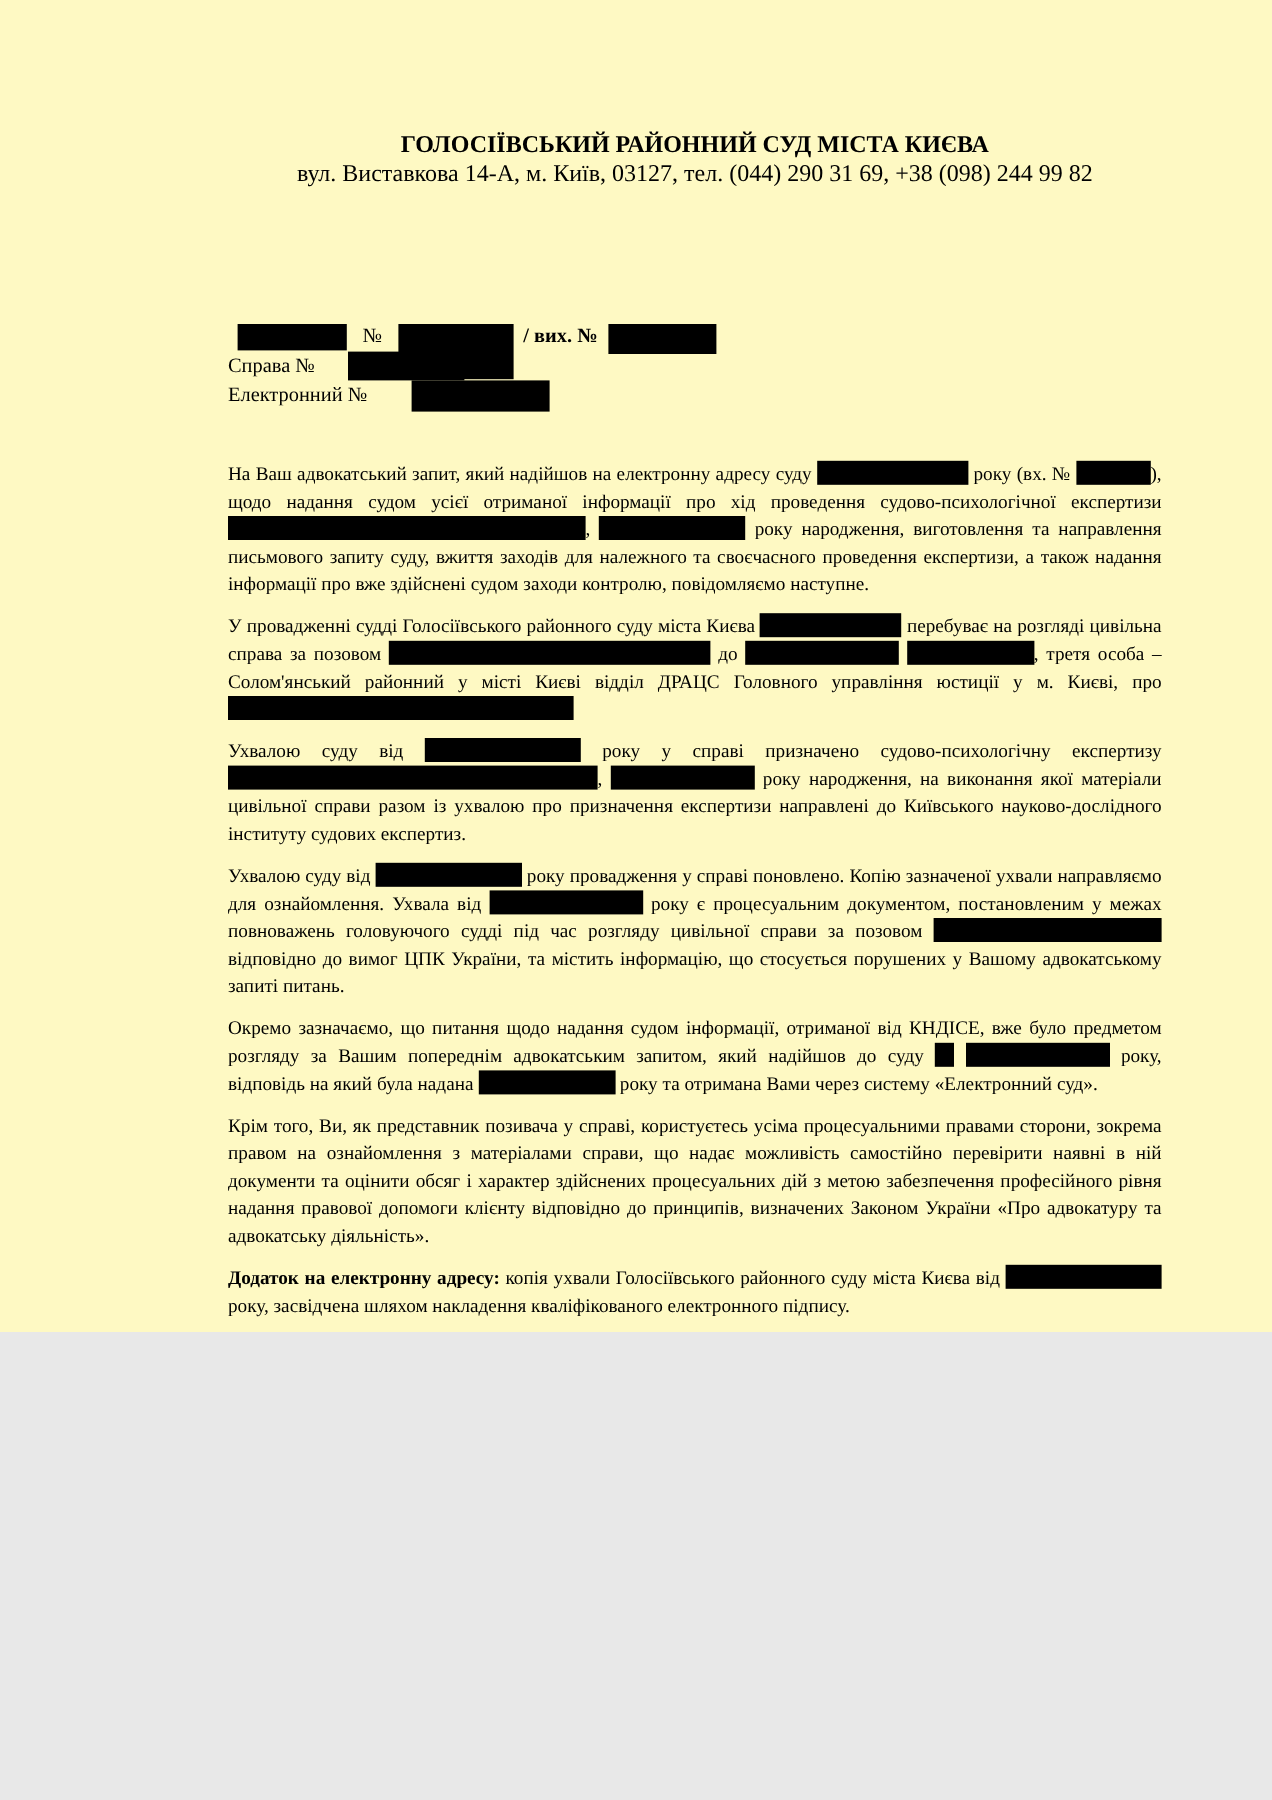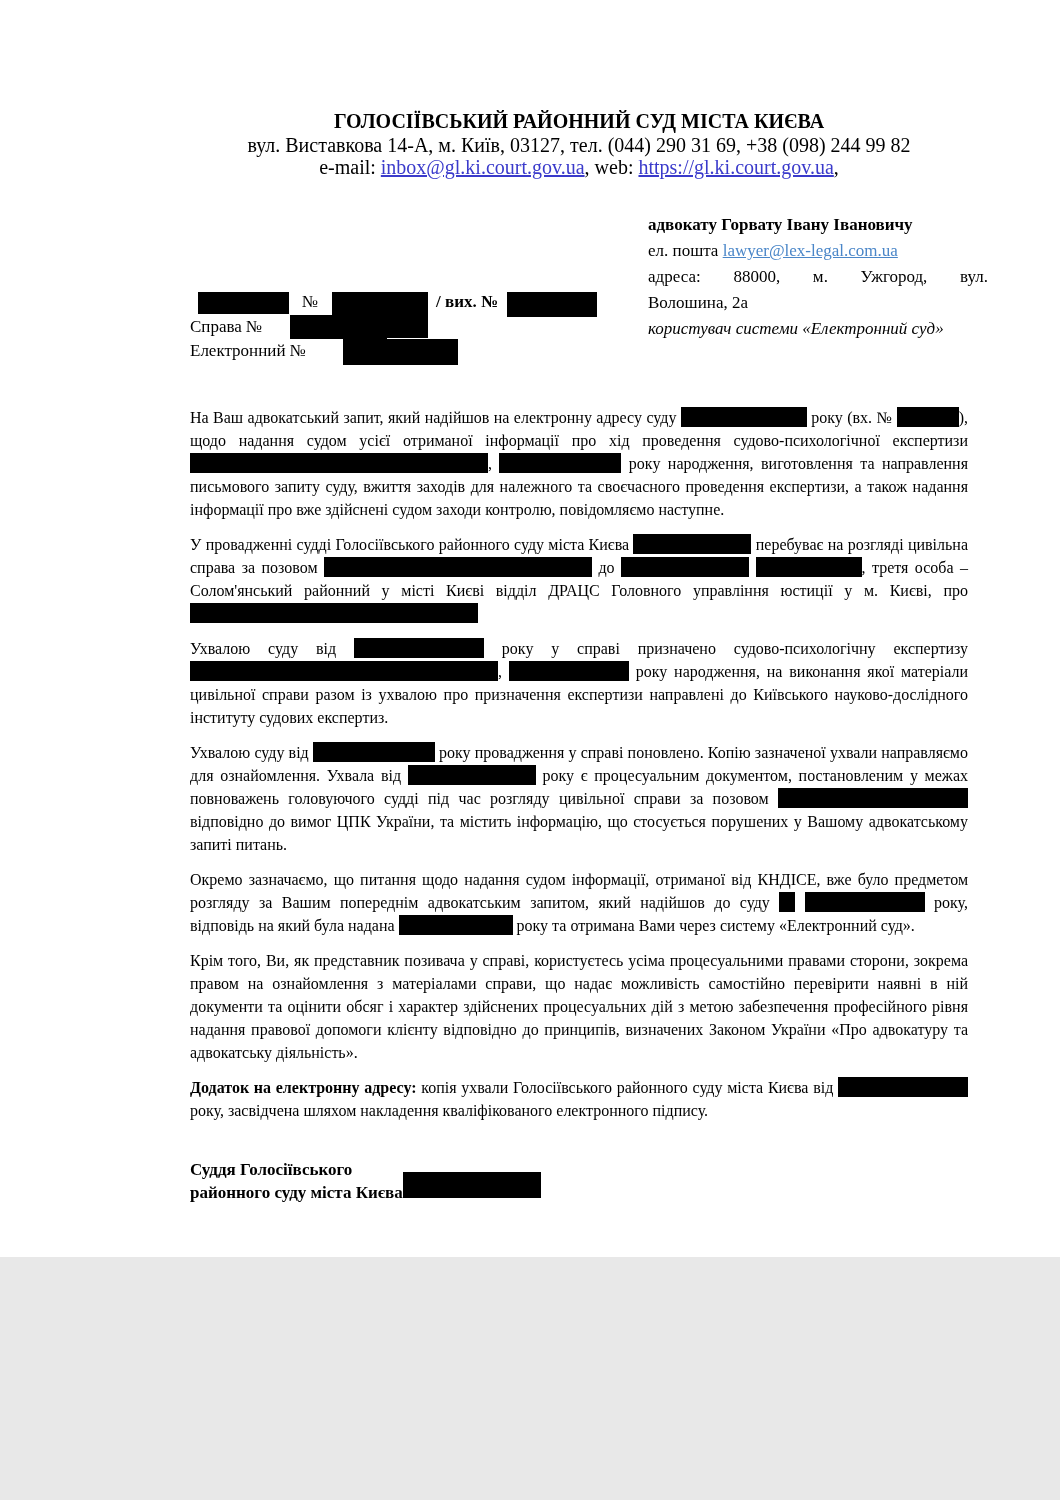--- a/index.html
+++ b/index.html
@@ -1,19 +1,19 @@
 <!DOCTYPE html>
 <html><head>
 <meta charset="utf-8">
 <style>
   html,body { margin:0; padding:0; background:#e8e8e8; }
   .page {
     position:relative;
-    width:1060px; height:1257px;
-    background:#ffffff;
+    width:1060px; height:1110px;
+    background:#fef9c3;
     font-family:"Liberation Serif", serif;
     color:#000;
     overflow:hidden;
     margin:0 auto;
   }
   .content { position:absolute; left:190px; top:108px; width:778px; }
 
   
   .doc-title { text-align:center; font-weight:bold; font-size:20px; line-height:26px; }
   .header-sub { text-align:center; font-size:20px; line-height:22px; }
@@ -48,31 +48,23 @@
 </style>
 </head>
 <body>
 
 <div class="page">
   <div class="content">
 
     <div>
       <div class="doc-title">ГОЛОСІЇВСЬКИЙ РАЙОННИЙ СУД МІСТА КИЄВА</div>
       <div class="header-sub">вул. Виставкова 14-А, м. Київ, 03127, тел. (044) 290 31 69, +38 (098) 244 99 82</div>
-      <div class="header-sub"><span>e-mail: </span><a class="hlink" href="#">inbox@gl.ki.court.gov.ua</a><span>, </span><span>web: </span><a class="hlink" href="#">https://gl.ki.court.gov.ua</a><span>,</span></div>
     </div>
 
     <div class="info-section">
-      <div class="recipient">
-        <div class="name">адвокату Горвату Івану Івановичу</div>
-        <div><span>ел. пошта </span><a class="rlink" href="#">lawyer@lex-legal.com.ua</a></div>
-        <div class="justify-line">адреса: 88000, м. Ужгород, вул.</div>
-        <div>Волошина, 2а</div>
-        <div class="italic">користувач системи «Електронний суд»</div>
-      </div>
 
       <div class="ref-block">
         <div class="rbox" style="left:8px;top:2px;width:91px;height:22px"></div>
         <span class="ref-text" style="left:112px;top:2px">№</span>
         <div class="rbox" style="left:142px;top:2px;width:96px;height:46px"></div>
         <span class="ref-text bold" style="left:246px;top:2px">/ вих. №</span>
         <div class="rbox" style="left:317px;top:2px;width:90px;height:25px"></div>
         <span class="ref-text" style="left:0;top:27px">Справа №</span>
         <div class="rbox" style="left:100px;top:25px;width:97px;height:24px"></div>
         <span class="ref-text" style="left:0;top:51px">Електронний №</span>

